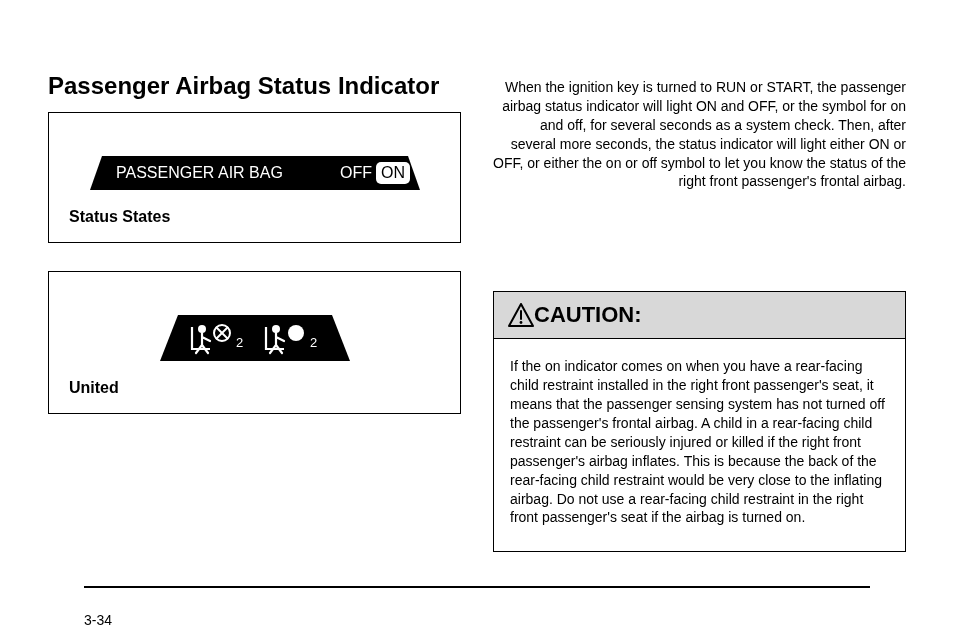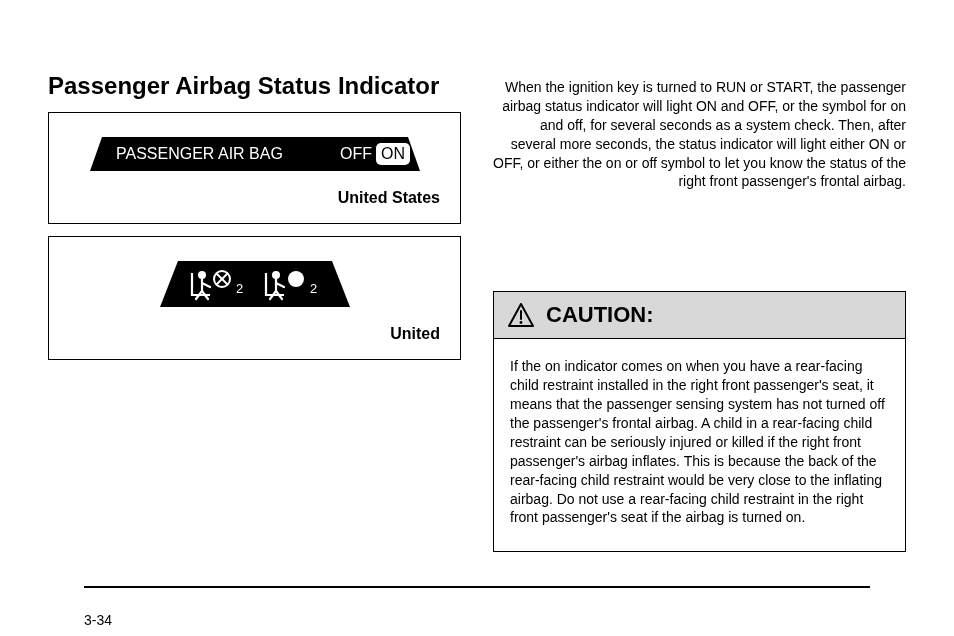--- a/index.html
+++ b/index.html
@@ -20,23 +20,23 @@
     align-items: flex-start;
   }
   .col { flex: 1; }
   .sect-title {
     font-size: 24px;
     font-weight: bold;
     margin-bottom: 12px;
   }
   .figbox {
     border: 1px solid #000;
-    padding: 24px 20px 16px 20px;
-    margin-bottom: 12px;
-    text-align: right;
+    padding: 43px 20px 16px 20px;
+    margin-bottom: 28px;
+    text-align: left;
   }
   .caption {
     font-size: 16px;
     font-weight: bold;
     margin-top: 18px;
   }
   
   .plaque1 {
     width: 330px;
     margin: 0 auto;
@@ -59,21 +59,20 @@
   .cautionbox {
     border: 1px solid #000;
     margin-top: 100px;
   }
   .cautionhead {
     background: #d8d8d8;
     border-bottom: 1px solid #000;
     padding: 10px 14px;
     display: flex;
     align-items: center;
-    gap: 12px;
     font-size: 22px;
     font-weight: bold;
   }
   .cautionhead svg { flex: 0 0 auto; }
   .cautionbody {
     padding: 12px 16px 18px 16px;
     font-size: 14px;
     line-height: 1.35;
   }
   .cautionbody p { margin: 6px 0; }
@@ -103,21 +102,21 @@
       <div class="figbox">
         <div class="plaque1">
           <svg viewBox="0 0 330 34" width="330" height="34">
             <polygon points="12,0 318,0 330,34 0,34" fill="#000"></polygon>
             <text x="26" y="22" fill="#fff" font-family="Arial" font-size="16" font-weight="500">PASSENGER AIR BAG</text>
             <text x="250" y="22" fill="#fff" font-family="Arial" font-size="16">OFF</text>
             <rect x="286" y="6" width="34" height="22" rx="5" ry="5" fill="#fff"></rect>
             <text x="303" y="22" fill="#000" font-family="Arial" font-size="16" text-anchor="middle">ON</text>
           </svg>
         </div>
-        <div class="caption">United States</div>
+        <div class="caption">Status States</div>
       </div>
 
       <div class="figbox">
         <div class="plaque2">
           <svg viewBox="0 0 190 46" width="190" height="46">
             <polygon points="18,0 172,0 190,46 0,46" fill="#000"></polygon>
 
             <g>
 
               <path d="M32 12 L32 34 L50 34" stroke="#fff" stroke-width="2.2" fill="none"></path>

